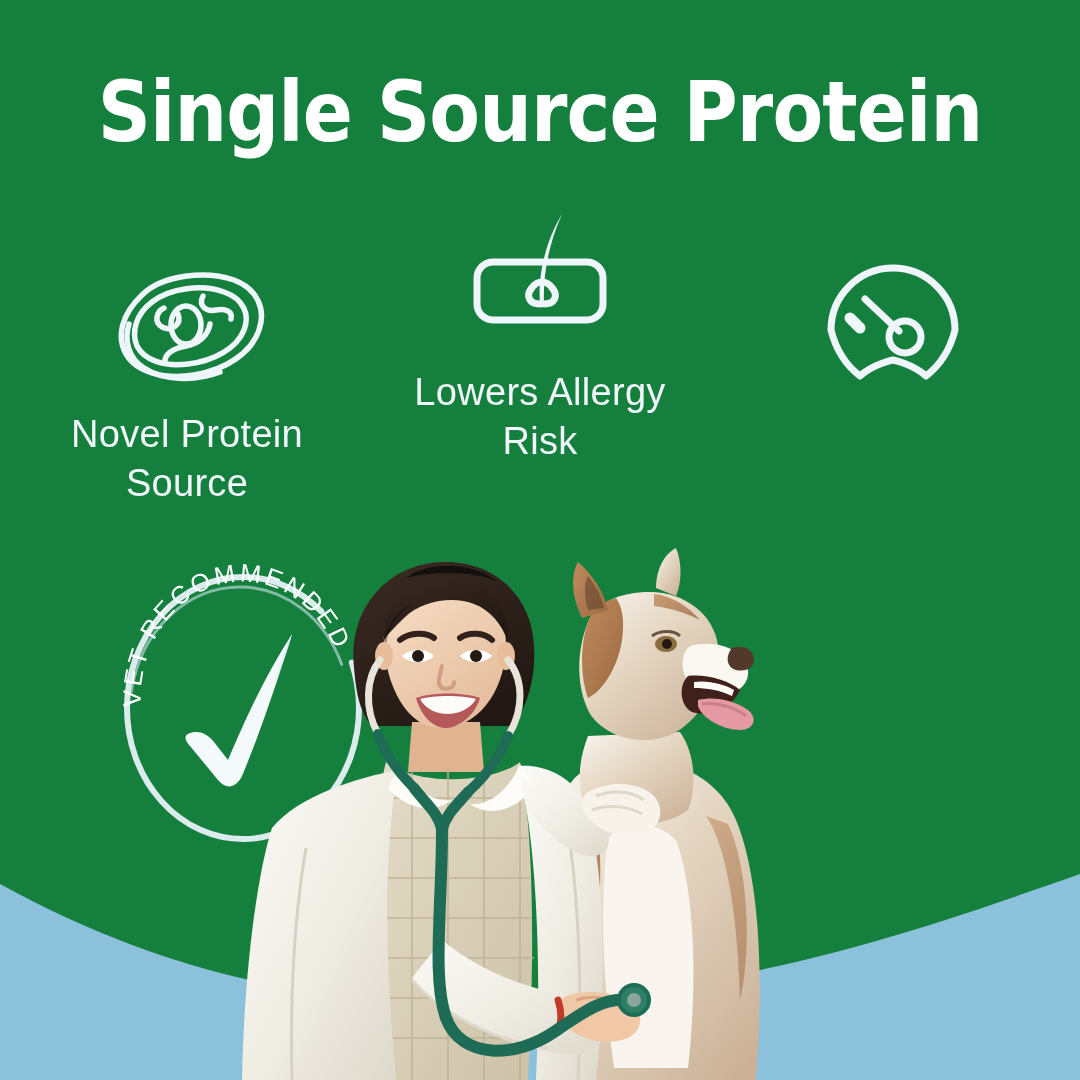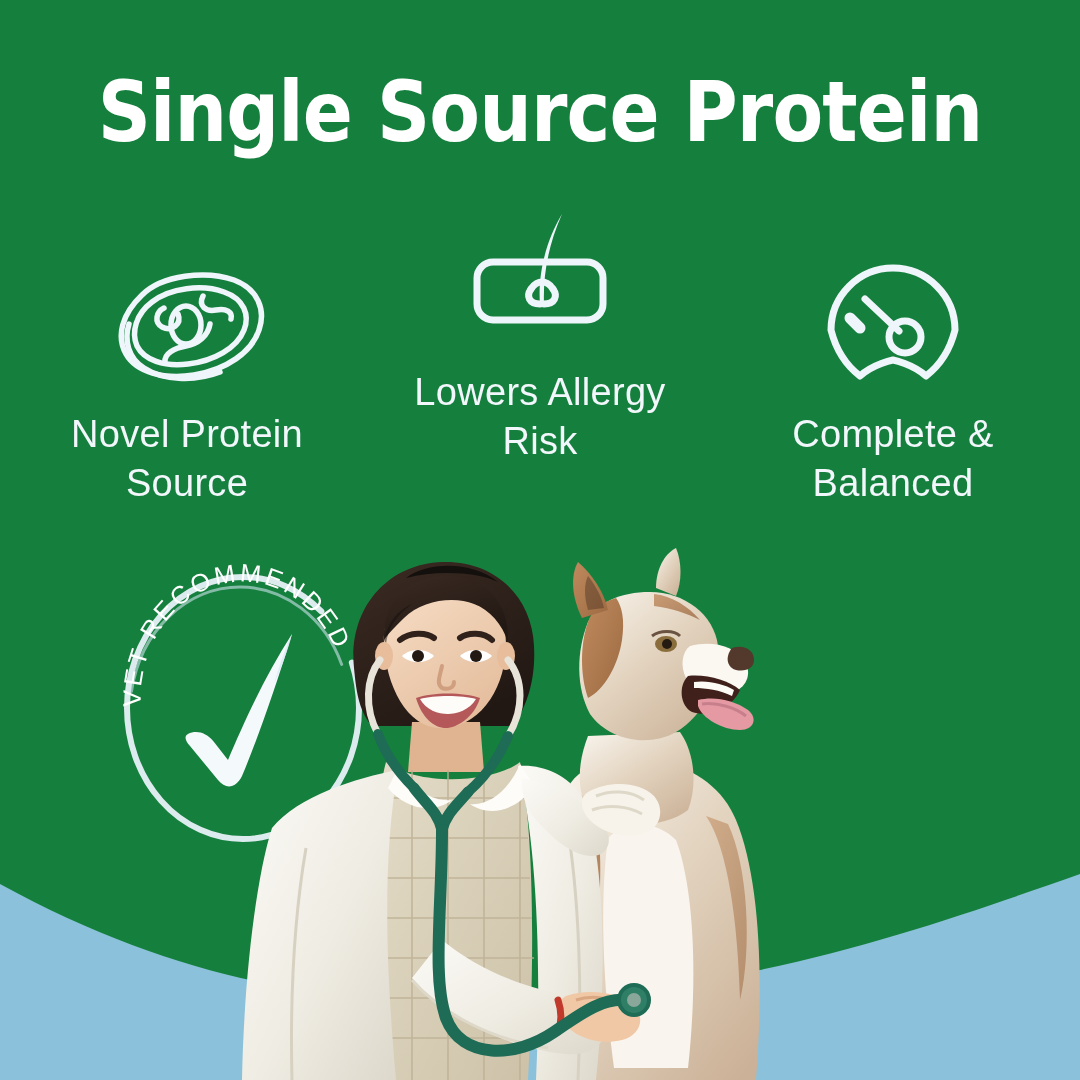--- a/index.html
+++ b/index.html
@@ -160,24 +160,20 @@
           <path d="M18 78 A62 62 0 1 1 142 78 C137 98 126 114 113 124
                    C100 112 80 108 80 108 C80 108 60 112 47 124
                    C34 114 23 98 18 78 Z"></path>
 
           <path d="M52 47 L86 79"></path>
 
           <circle cx="92" cy="85" r="16"></circle>
 
           <path d="M37 66 L47 76" stroke-width="11"></path>
         </svg>
-      </div>
-      <div class="flabel">
-        <span>Complete &amp;</span><br>
-        <span>Balanced</span>
       </div>
     </div>
   </div>
 
   <div class="badge">
     <svg width="254" height="288" viewBox="0 0 254 288">
       <defs>
         <path id="arcPath" d="M 28 168 A 102 118 0 1 1 228 150" fill="none"></path>
       </defs>
 

